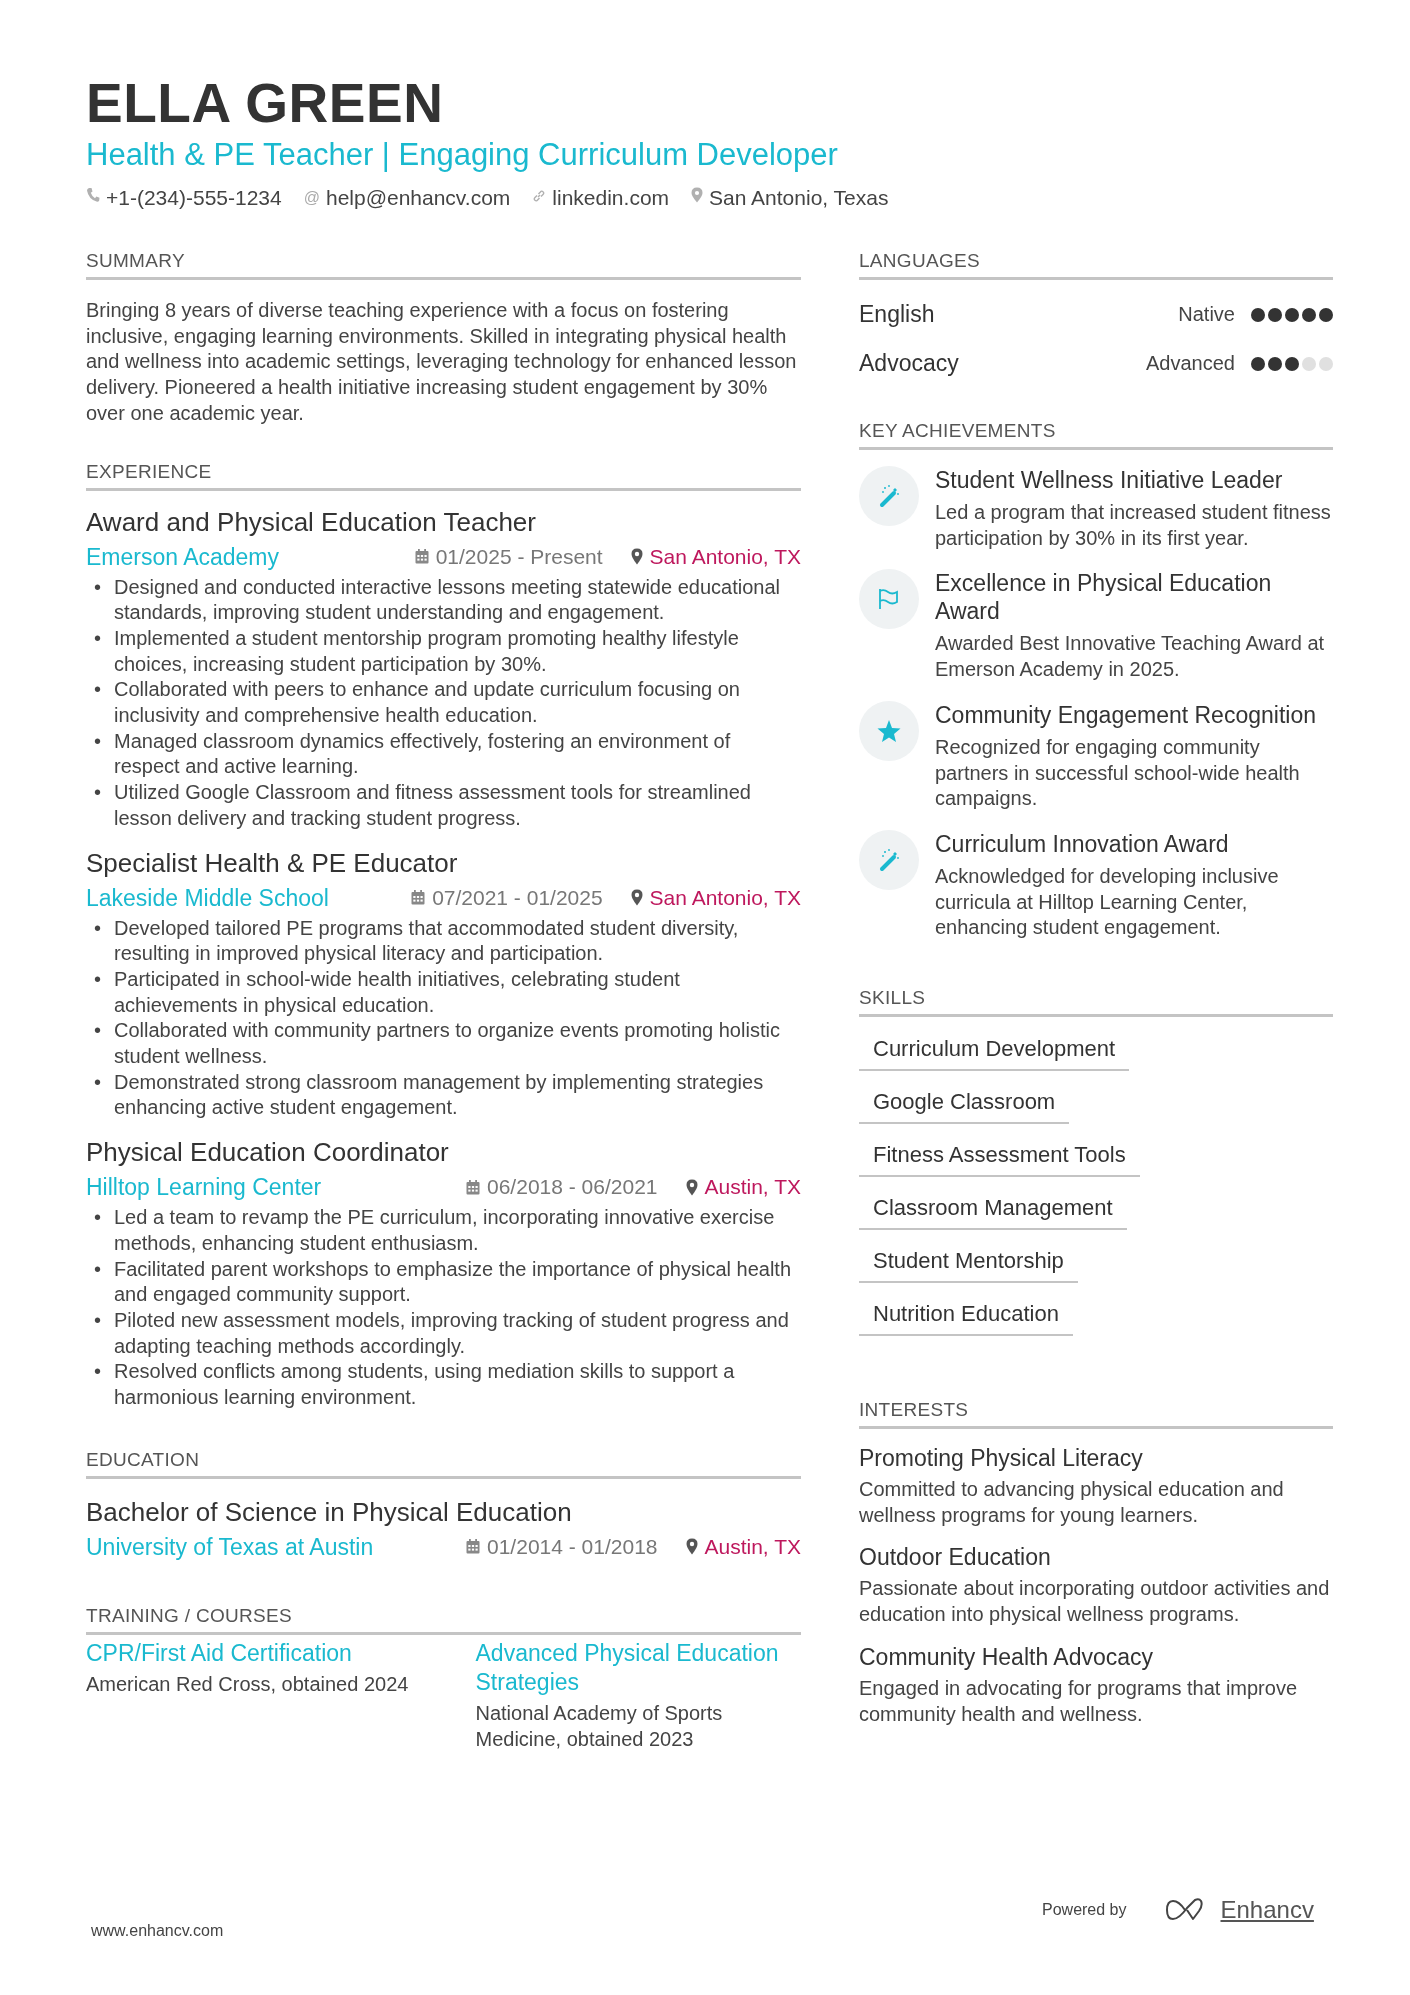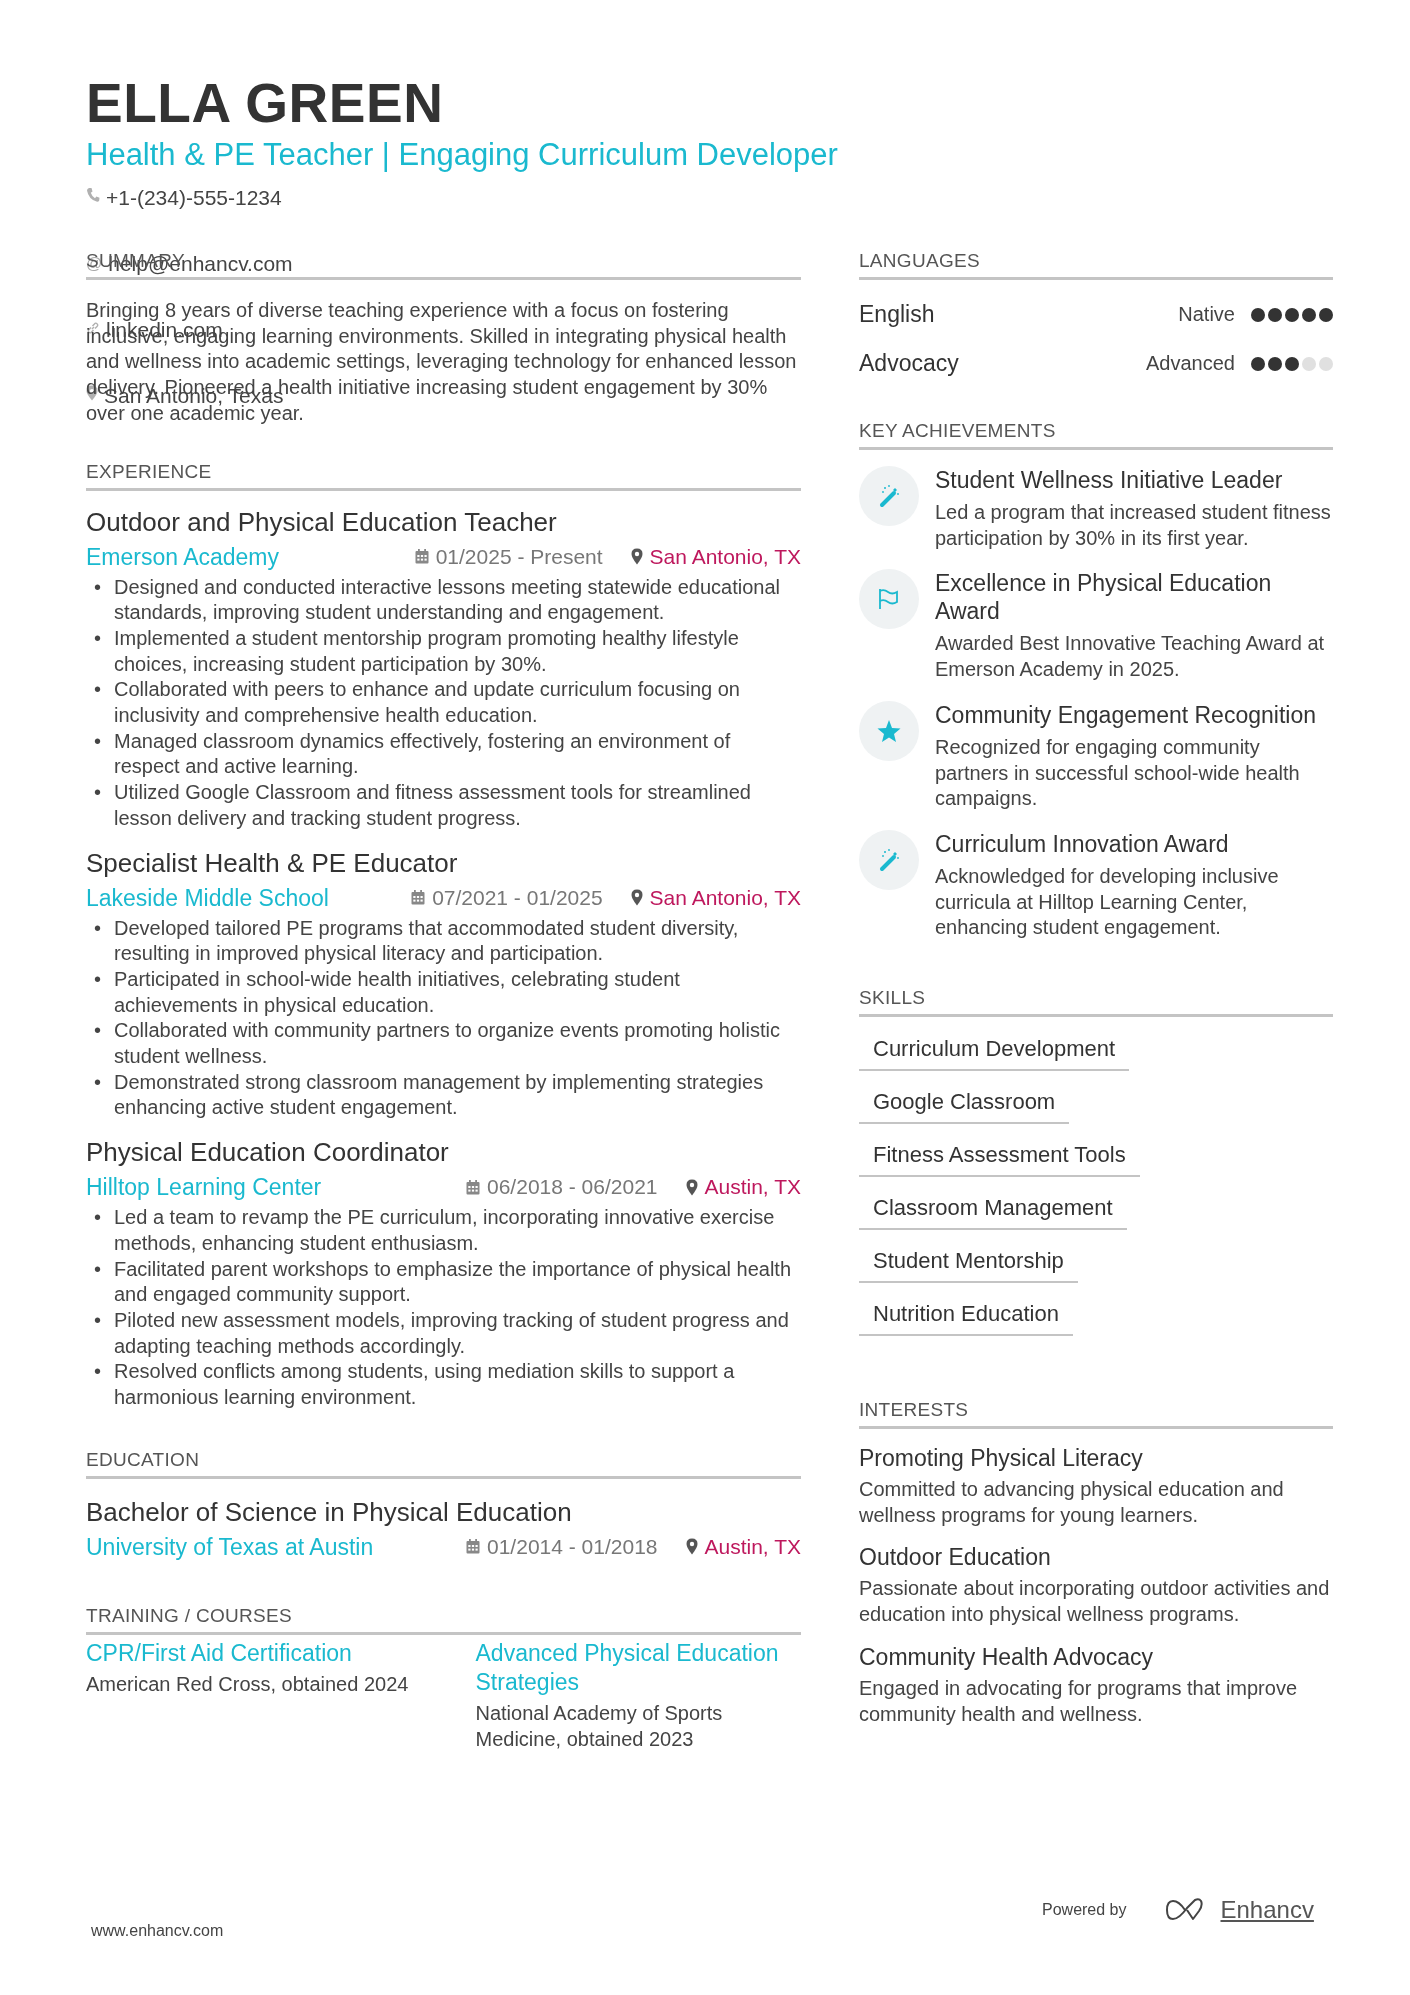--- a/index.html
+++ b/index.html
@@ -2,21 +2,21 @@
 <html><head>
 <meta charset="utf-8">
 <style>
   * { box-sizing: border-box; margin: 0; padding: 0; }
   html, body { width: 1410px; height: 1995px; background: #ffffff; }
   body { position: relative; font-family: "Liberation Sans", "DejaVu Sans", sans-serif; color: #333333; overflow: hidden; }
 
   .header { position: absolute; left: 86px; top: 72px; width: 1250px; }
   .name { font-size: 55px; font-weight: bold; color: #333333; letter-spacing: 0.5px; line-height: 62px; }
   .title { font-size: 31px; color: #1ab9cf; line-height: 38px; margin-top: 2px; }
-  .contacts { display: flex; gap: 38px; margin-top: 10px; font-size: 21px; color: #444; line-height: 28px; flex-direction: column; }
+  .contacts { display: flex; gap: 22px; margin-top: 10px; font-size: 21px; color: #444; line-height: 28px; }
   .contact { display: flex; align-items: center; gap: 6px; }
   .contact .ic { color: #aaaaaa; font-size: 16px; }
 
   .col-left { position: absolute; left: 86px; top: 248px; width: 715px; }
   .col-right { position: absolute; left: 859px; top: 248px; width: 474px; }
 
   .sec-head { font-size: 19px; color: #555; text-transform: uppercase; letter-spacing: 0.3px; line-height: 26px; border-bottom: 3px solid #c4c4c4; padding-bottom: 3px; }
 
   .summary { font-size: 20px; line-height: 25.7px; color: #444; margin-top: 18px; }
 
@@ -114,21 +114,21 @@
 
   <section>
     <div class="sec-head">SUMMARY</div>
     <p class="summary">Bringing 8 years of diverse teaching experience with a focus on fostering inclusive, engaging learning environments. Skilled in integrating physical health and wellness into academic settings, leveraging technology for enhanced lesson delivery. Pioneered a health initiative increasing student engagement by 30% over one academic year.</p>
   </section>
 
   <section style="margin-top:32px;">
     <div class="sec-head">EXPERIENCE</div>
 
     <div class="job">
-      <div class="job-title">Outdoor and Physical Education Teacher</div>
+      <div class="job-title">Award and Physical Education Teacher</div>
       <div class="job-meta">
         <span class="company">Emerson Academy</span>
         <span class="meta-right">
           <span class="date">
             <svg class="ic-cal" viewBox="0 0 14 15">
                 <rect x="0.5" y="2" width="13" height="12.5" rx="1" fill="#888"></rect>
                 <rect x="3" y="0" width="1.8" height="3.5" fill="#888"></rect>
                 <rect x="9.2" y="0" width="1.8" height="3.5" fill="#888"></rect>
                 <g fill="#fff">
                   <rect x="2.3" y="6" width="2.2" height="2"></rect>

